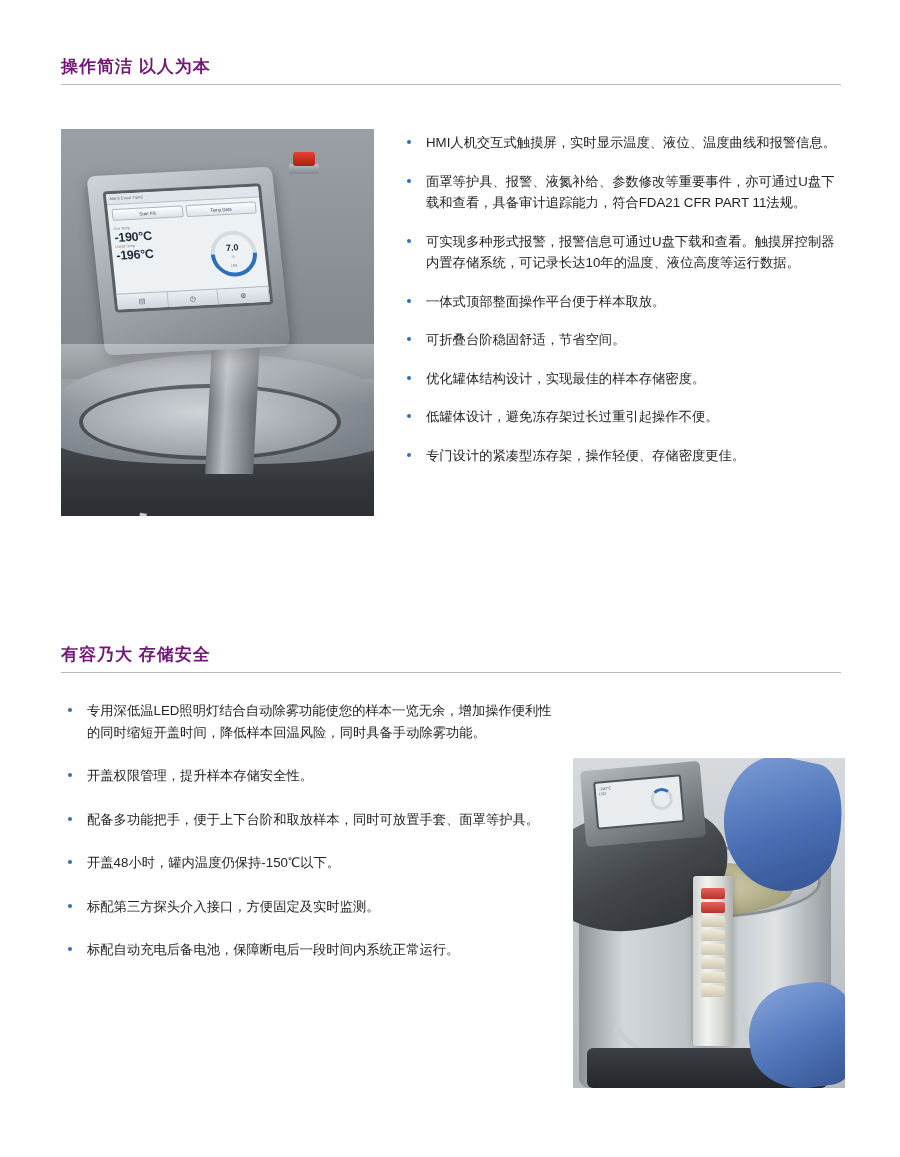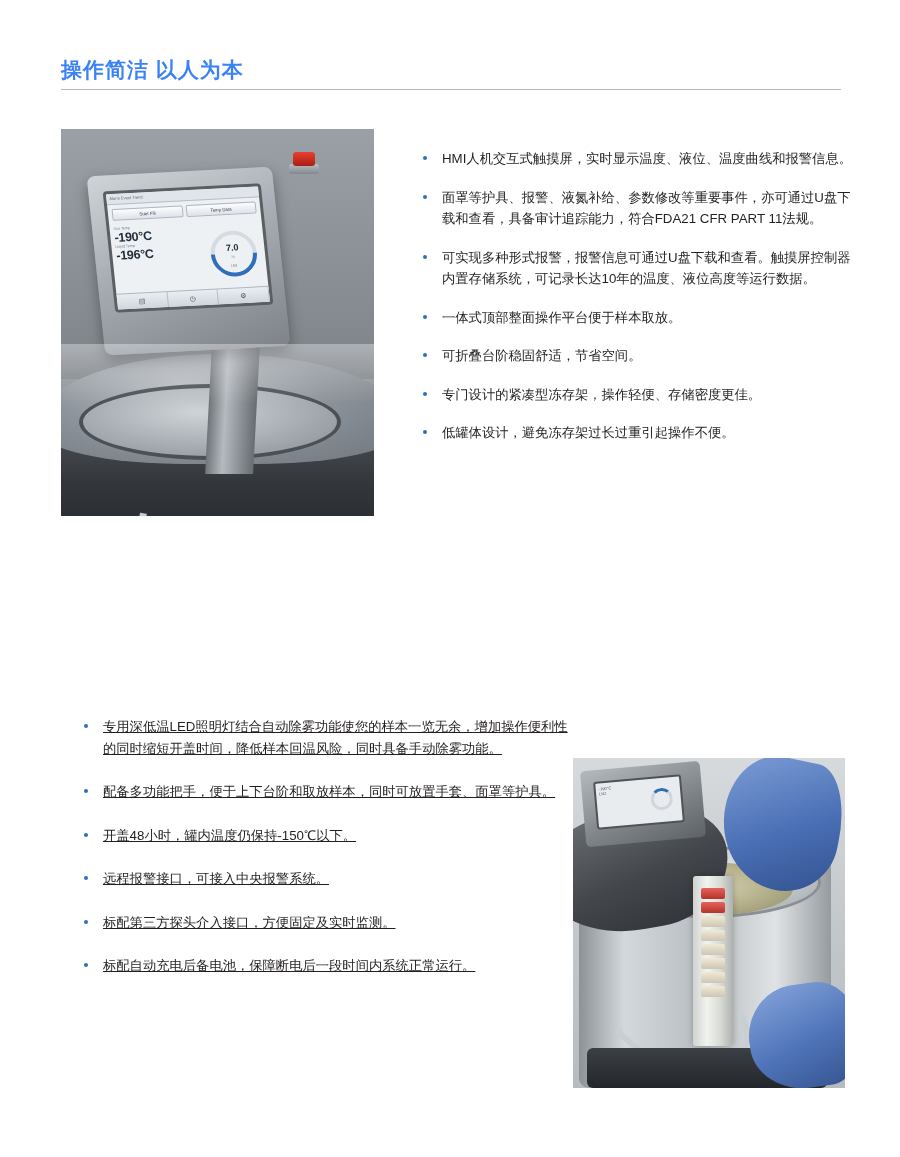--- a/index.html
+++ b/index.html
@@ -16,38 +16,38 @@
 
   .page { position: relative; width: 900px; height: 1157px; }
 
   
   .section-head {
     position: absolute;
     left: 61px;
     width: 780px;
   }
   .section-head .title {
-    font-size: 21px;
+    font-size: 17px;
     font-weight: bold;
-    color: #3b82f6;
+    color: #701a75;
     letter-spacing: 1px;
     line-height: 1.2;
     white-space: nowrap;
   }
   .section-head .rule {
     margin-top: 7px;
     border-top: 1px solid #b9b9b9;
     width: 780px;
   }
 
   #sec1-head { top: 57px; }
   #sec2-head { top: 645px; }
 
   
-  ul.bullets { list-style: none; margin: 16px; padding: 0; }
+  ul.bullets { list-style: none; margin: 0; padding: 0; }
   ul.bullets li {
     position: relative;
     padding-left: 26px;
     font-size: 13.3px;
     line-height: 1.62;
     color: #231f20;
     margin-bottom: 14px;
   }
   ul.bullets li:before {
     content: "";
@@ -68,21 +68,20 @@
     width: 445px;
   }
   #sec1-list li { margin-bottom: 17px; }
 
   
   #sec2-list {
     position: absolute;
     left: 61px;
     top: 700px;
     width: 500px;
-    text-decoration: underline;
   }
   #sec2-list li { margin-bottom: 22px; }
 
   
   #photo1 {
     position: absolute;
     left: 61px;
     top: 129px;
     width: 313px;
     height: 387px;
@@ -332,30 +331,35 @@
     <div class="p1-handle"></div>
     <div class="p1-glare"></div>
   </div>
 
   <ul class="bullets" id="sec1-list">
     <li>HMI人机交互式触摸屏，实时显示温度、液位、温度曲线和报警信息。</li>
     <li>面罩等护具、报警、液氮补给、参数修改等重要事件，亦可通过U盘下载和查看，具备审计追踪能力，符合FDA21 CFR PART 11法规。</li>
     <li>可实现多种形式报警，报警信息可通过U盘下载和查看。触摸屏控制器内置存储系统，可记录长达10年的温度、液位高度等运行数据。</li>
     <li>一体式顶部整面操作平台便于样本取放。</li>
     <li>可折叠台阶稳固舒适，节省空间。</li>
+    <li>优化罐体结构设计，实现最佳的样本存储密度。</li>
+    <li>低罐体设计，避免冻存架过长过重引起操作不便。</li>
     <li>专门设计的紧凑型冻存架，操作轻便、存储密度更佳。</li>
-    <li>低罐体设计，避免冻存架过长过重引起操作不便。</li>
   </ul>
 
+  <div class="section-head" id="sec2-head">
+    <div class="title">有容乃大  存储安全</div>
+    <div class="rule"></div>
+  </div>
 
   <ul class="bullets" id="sec2-list">
     <li>专用深低温LED照明灯结合自动除雾功能使您的样本一览无余，增加操作便利性的同时缩短开盖时间，降低样本回温风险，同时具备手动除雾功能。</li>
+    <li>开盖权限管理，提升样本存储安全性。</li>
     <li>配备多功能把手，便于上下台阶和取放样本，同时可放置手套、面罩等护具。</li>
     <li>开盖48小时，罐内温度仍保持-150℃以下。</li>
-    <li>远程报警接口，可接入中央报警系统。</li>
     <li>标配第三方探头介入接口，方便固定及实时监测。</li>
     <li>标配自动充电后备电池，保障断电后一段时间内系统正常运行。</li>
   </ul>
 
   <div id="photo2">
     <div class="p2-bg"></div>
     <div class="p2-tank"></div>
     <div class="p2-rim"></div>
     <div class="p2-inner"></div>
     <div class="p2-hinge"></div>

